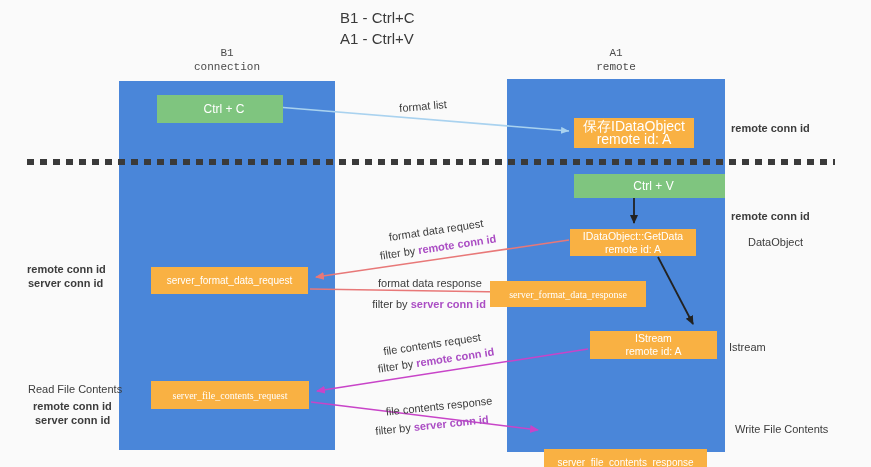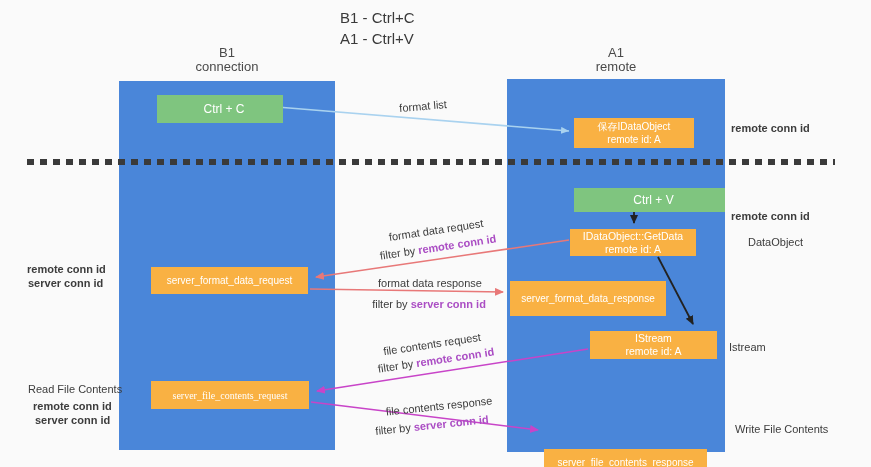--- a/index.html
+++ b/index.html
@@ -8,21 +8,21 @@
     background:#fafafa;
     font-family:"Liberation Sans", sans-serif;
     color:#333;
   }
   .abs{position:absolute;}
   .title{
     left:340px;top:7px;width:220px;text-align:left;
     font-size:15px;line-height:21px;color:#3a3a3a;
   }
   .col-header{
-    top:46px;text-align:center;font-size:13px;line-height:14px;color:#4a4a4a;
+    top:46px;text-align:center;font-size:11px;line-height:14px;color:#4a4a4a;font-family:Liberation Mono, monospace;
   }
   .col-header.left{left:119px;width:216px;}
   .col-header.right{left:507px;width:218px;}
   .lifeline{
     background:#4a86d9;
   }
   .lifeline.left{left:119px;top:81px;width:216px;height:369px;}
   .lifeline.right{left:507px;top:79px;width:218px;height:373px;}
   .dashline{
     left:27px;top:159px;width:808px;height:6px;
@@ -87,35 +87,35 @@
   <line x1="634" y1="198" x2="634" y2="223" stroke="#222222" stroke-width="1.8" marker-end="url(#mBlack)"></line>
   <line x1="658" y1="257" x2="693" y2="324" stroke="#222222" stroke-width="1.8" marker-end="url(#mBlack)"></line>
   <line x1="569" y1="240" x2="316" y2="277" stroke="#e87878" stroke-width="1.5" marker-end="url(#mRed)"></line>
   <line x1="310" y1="289" x2="503" y2="292" stroke="#e87878" stroke-width="1.5" marker-end="url(#mRed)"></line>
   <line x1="588" y1="349" x2="317" y2="391" stroke="#c844c8" stroke-width="1.5" marker-end="url(#mMag)"></line>
   <line x1="311" y1="402" x2="538" y2="430" stroke="#c844c8" stroke-width="1.5" marker-end="url(#mMag)"></line>
 </svg>
 
 <div class="node greenbox" style="left:157px;top:95px;width:118px;height:28px;">Ctrl + C</div>
 
-<div class="node orange" style="left:574px;top:118px;width:120px;height:30px;font-size:10px;">
+<div class="node orange" style="left:574px;top:118px;width:120px;height:30px;font-size:14px;">
   <div>保存IDataObject</div>
   <div>remote id: A</div>
 </div>
 
-<div class="node greenbox" style="left:574px;top:188px;width:143px;height:24px;">Ctrl + V</div>
+<div class="node greenbox" style="left:574px;top:174px;width:143px;height:24px;">Ctrl + V</div>
 
 <div class="node orange" style="left:570px;top:229px;width:126px;height:27px;font-size:10.5px;">
   <div>IDataObject::GetData</div>
   <div>remote id: A</div>
 </div>
 
 <div class="node orange" style="left:151px;top:267px;width:157px;height:27px;">server_format_data_request</div>
 
-<div class="node orange" style="left:510px;top:281px;width:156px;height:35px;">server_format_data_response</div>
+<div class="node orange" style="left:490px;top:281px;width:156px;height:26px;font-family:Liberation Serif, serif;">server_format_data_response</div>
 
 <div class="node orange" style="left:590px;top:331px;width:127px;height:28px;font-size:10.5px;">
   <div>IStream</div>
   <div>remote id: A</div>
 </div>
 
 <div class="node orange" style="left:151px;top:381px;width:158px;height:28px;font-family:Liberation Serif, serif;">server_file_contents_request</div>
 
 <div class="node orange" style="left:544px;top:417px;width:163px;height:26px;margin-top:32px;">server_file_contents_response</div>
 

